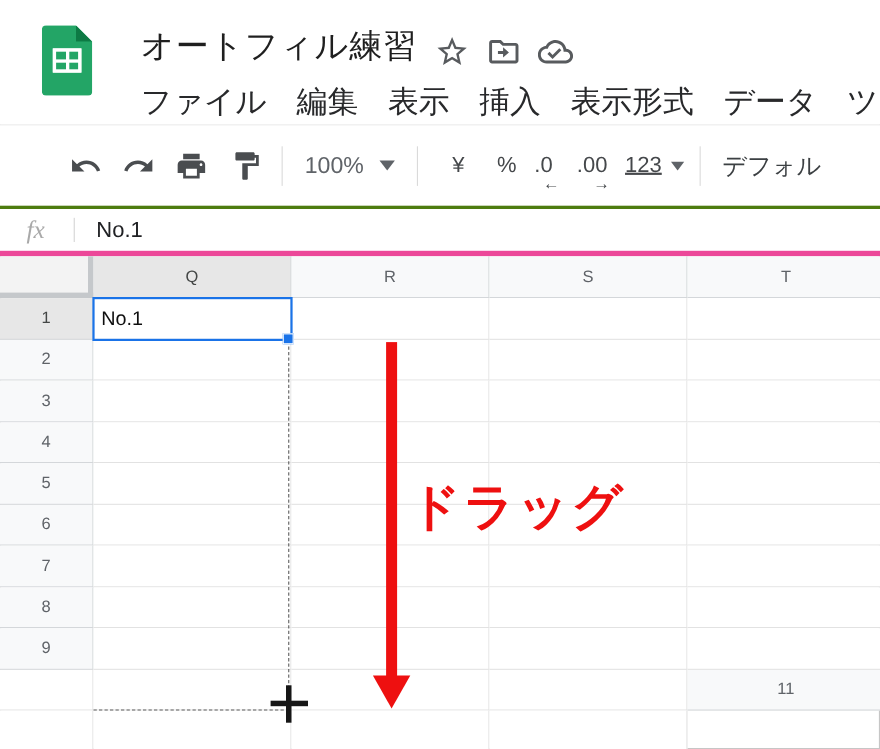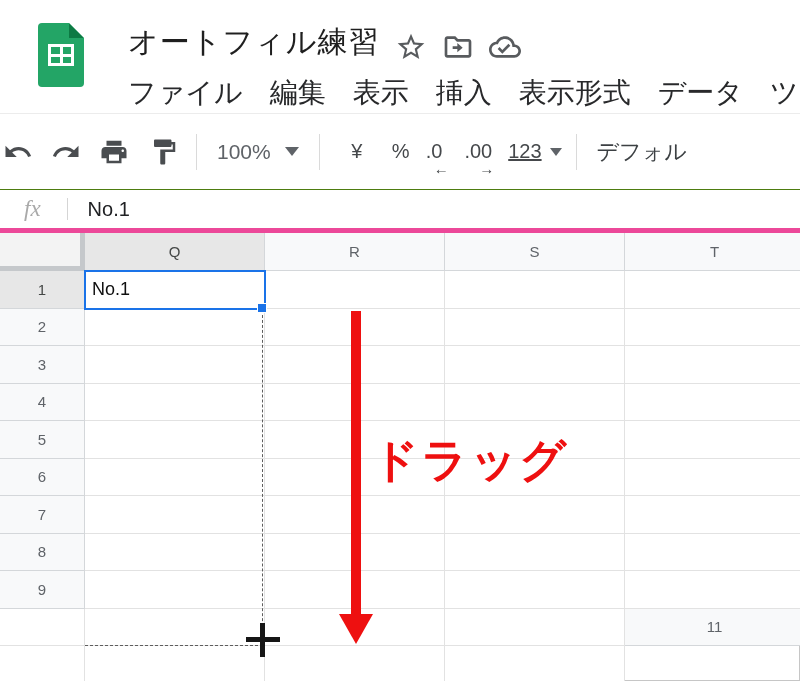--- a/index.html
+++ b/index.html
@@ -27,22 +27,22 @@
   .logo .logo-table div{background:#23a566;}
   .title-row{position:absolute;left:128px;top:22px;display:flex;align-items:flex-end;gap:15px;}
   .doc-title{font-size:30px;color:#1f1f1f;letter-spacing:1px;white-space:nowrap;}
   .tb-icon{width:32px;height:32px;flex:0 0 auto;display:block;}
   .tb-icon path{fill:#585b5e;}
   .menu-row{position:absolute;left:128px;top:74px;display:flex;gap:27px;}
   .menu-item{font-size:28px;color:#28292b;white-space:nowrap;cursor:default;}
 
   
   .toolbar{position:absolute;top:113px;left:0;width:800px;height:77px;background:#fff;
-           border-top:1px solid #ececec;border-bottom:1px solid #4d7c0f;
-           display:flex;align-items:center;}
+           border-top:1px solid #ececec;border-bottom:3px solid #4d7c0f;
+           display:flex;align-items:center;padding-left:60px;}
   .tbtn{width:36px;height:36px;display:flex;align-items:center;justify-content:center;flex:0 0 auto;}
   .tbtn svg{width:30px;height:30px;}
   .tbtn svg path{fill:#4a4d50;}
   .tsep{width:1px;height:36px;background:#dadada;flex:0 0 auto;}
   .zoom-box{display:flex;align-items:center;gap:14px;margin:0 20px;flex:0 0 auto;}
   .zoom-text{font-size:21px;color:#5f6368;}
   .caret{width:0;height:0;border-left:7px solid transparent;border-right:7px solid transparent;
          border-top:9px solid #5f6368;}
   .fmt{font-size:20px;color:#45484b;flex:0 0 auto;text-align:center;}
   .dec{position:relative;font-size:20px;color:#45484b;flex:0 0 auto;}

